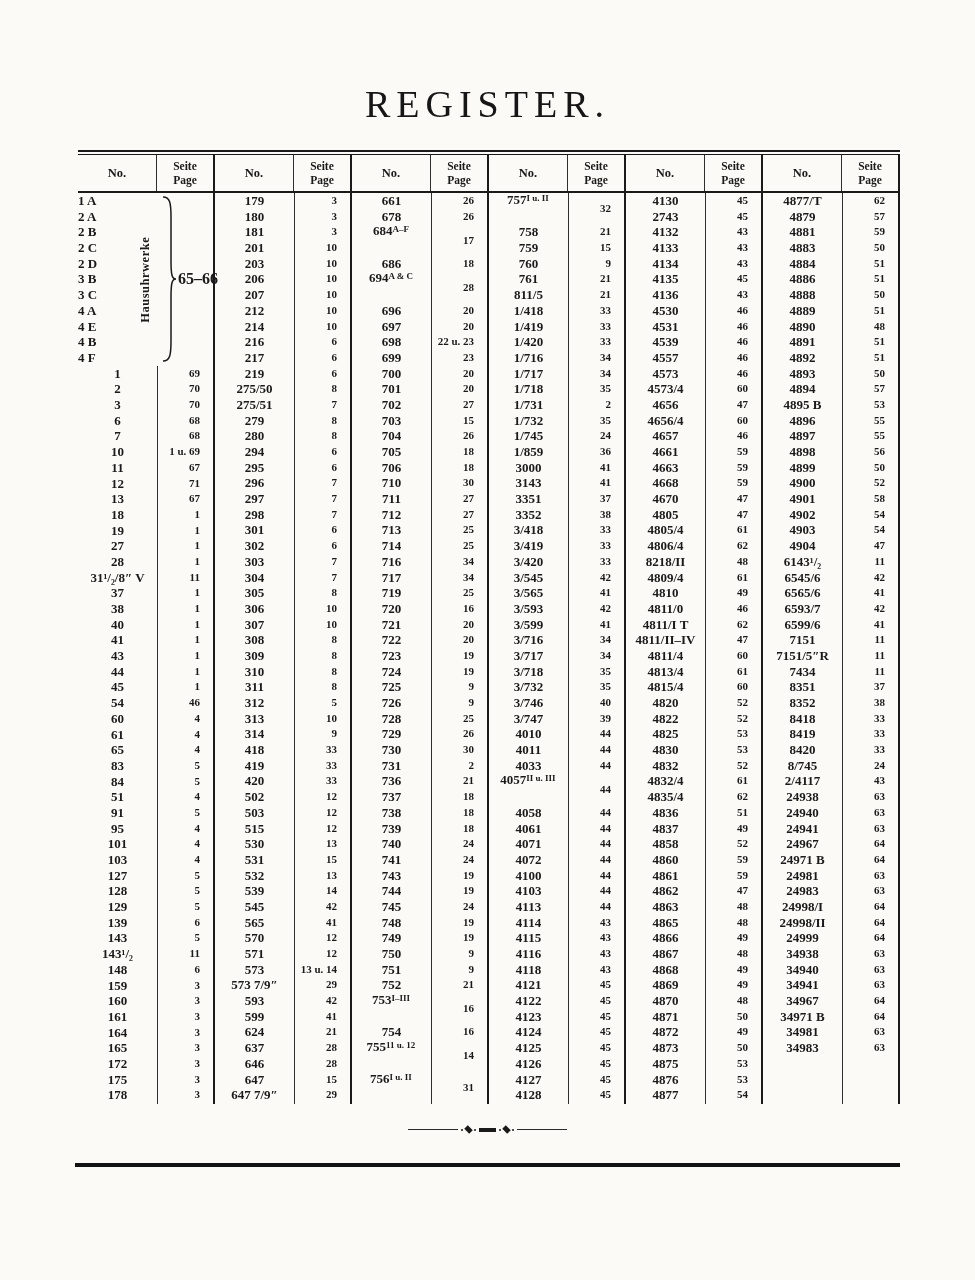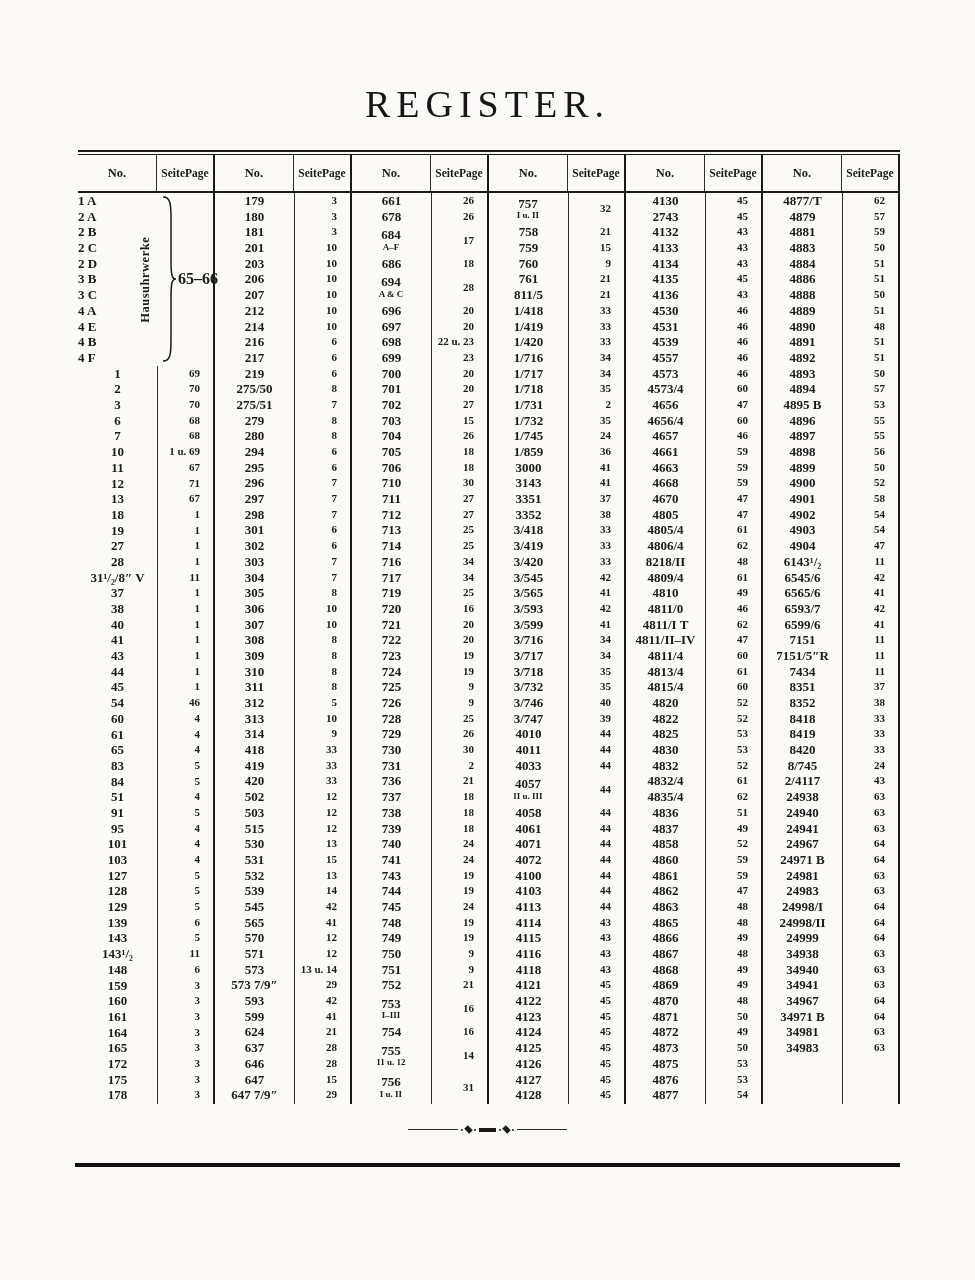--- a/index.html
+++ b/index.html
@@ -8,31 +8,31 @@
         font-family:Liberation Serif, serif;color:var(--ink);overflow:hidden;}
   .title{position:absolute;top:82px;left:0;width:100%;text-align:center;
          font-size:38px;letter-spacing:6px;font-weight:400;color:#161616;}
   .tablewrap{position:absolute;left:78px;top:150px;width:822px;}
   .rule-thick{height:2px;background:var(--ink);}
   .rule-thin{height:1px;background:var(--ink);margin-top:2px;}
   .thead{display:flex;height:38px;border-bottom:2px solid var(--ink);box-sizing:border-box;}
   .hcell{box-sizing:border-box;display:flex;align-items:center;justify-content:center;}
   .hno{width:79px;border-right:1px solid var(--ink2);font-size:12.5px;font-weight:700;}
   .hpage{width:58px;border-right:2px solid var(--ink);font-size:11.5px;font-weight:700;
-         flex-direction:row;line-height:1.25;}
+         flex-direction:column;line-height:1.25;}
   .tbody{display:flex;height:calc(58 * var(--rh));}
   .pair{width:137px;box-sizing:border-box;border-right:2px solid var(--ink);position:relative;}
   .innersep{position:absolute;left:79px;top:0;bottom:0;width:1px;background:var(--ink2);}
   .row{display:flex;height:var(--rh);}
   .cno{width:79px;box-sizing:border-box;text-align:center;font-weight:700;font-size:13px;
        line-height:var(--rh);white-space:nowrap;}
   .cpg{width:56px;box-sizing:border-box;text-align:right;padding-right:13px;font-weight:700;
        font-size:11px;line-height:var(--rh);white-space:nowrap;}
   .row.tall{height:calc(2 * var(--rh));}
-  .row.tall .cno{display:flex;flex-direction:column;align-items:center;justify-content:center;line-height:1.05;}
+  .row.tall .cno{display:flex;flex-direction:row;align-items:flex-start;justify-content:center;line-height:1.05;}
   .row.tall .cpg{display:flex;align-items:center;justify-content:flex-end;line-height:1;padding-left:44px;}
   .sub{font-size:9px;font-weight:700;margin-top:1px;}
   
   .group{height:calc(11 * var(--rh));position:relative;}
   .gno{height:var(--rh);line-height:var(--rh);width:58px;text-align:left;font-weight:700;font-size:13px;}
   .glabel{position:absolute;left:56px;top:0;height:100%;width:22px;display:flex;align-items:center;
           justify-content:center;font-weight:700;font-size:12.5px;letter-spacing:.5px;
           writing-mode:vertical-rl;transform:rotate(180deg);}
   .gbrace{position:absolute;left:82px;top:2px;width:16px;height:168px;}
   .gpage{position:absolute;left:100px;top:0;height:100%;display:flex;align-items:center;

